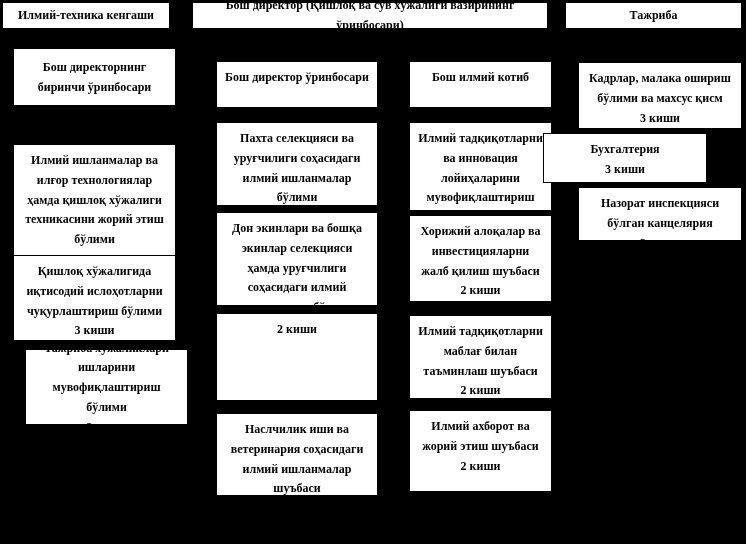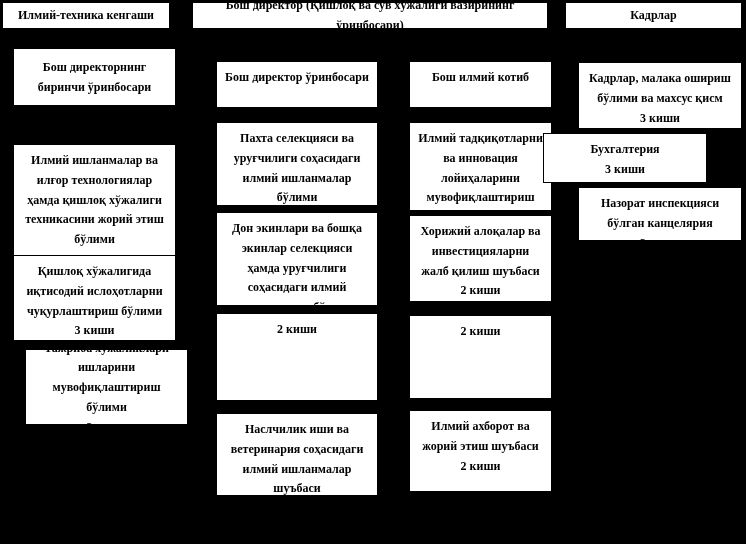--- a/index.html
+++ b/index.html
@@ -46,21 +46,21 @@
 
 <div class="stage">
 
   <div class="box vcenter" style="left:2px; top:2px; width:168px; height:27px;">
     <span class="t">Илмий-техника кенгаши</span>
   </div>
   <div class="box vcenter" style="left:192px; top:2px; width:356px; height:27px;">
     <span class="t">Бош директор (Қишлоқ ва сув хўжалиги вазирининг ўринбосари)</span>
   </div>
   <div class="box vcenter" style="left:565px; top:2px; width:177px; height:27px;">
-    <span class="t">Кадрлар</span>
+    <span class="t">Тажриба</span>
   </div>
 
   <div class="box" style="left:13px; top:48px; width:163px; height:58px; justify-content:center;">
     <span class="t">Бош директорнинг биринчи ўринбосари</span>
     <span class="s"></span>
   </div>
   <div class="box" style="left:13px; top:144px; width:163px; height:115px;">
     <span class="t">Илмий ишланмалар ва илғор технологиялар ҳамда қишлоқ хўжалиги техникасини жорий этиш бўлими</span>
     <span class="s">3 киши</span>
   </div>
@@ -99,20 +99,21 @@
   </div>
   <div class="box" style="left:409px; top:122px; width:143px; height:89px;">
     <span class="t">Илмий тадқиқотларни ва инновация лойиҳаларини мувофиқлаштириш бўлими</span>
     <span class="s">3 киши</span>
   </div>
   <div class="box" style="left:409px; top:215px; width:143px; height:87px;">
     <span class="t">Хорижий алоқалар ва инвестицияларни жалб қилиш шуъбаси</span>
     <span class="s">2 киши</span>
   </div>
   <div class="box" style="left:409px; top:315px; width:143px; height:84px;">
+    <span class="t">Илмий тадқиқотларни маблағ билан таъминлаш шуъбаси</span>
     <span class="s">2 киши</span>
   </div>
   <div class="box" style="left:409px; top:410px; width:143px; height:82px;">
     <span class="t">Илмий ахборот ва жорий этиш шуъбаси</span>
     <span class="s">2 киши</span>
   </div>
 
   <div class="box" style="left:578px; top:62px; width:164px; height:67px;">
     <span class="t">Кадрлар, малака ошириш бўлими ва махсус қисм</span>
     <span class="s">3 киши</span>

